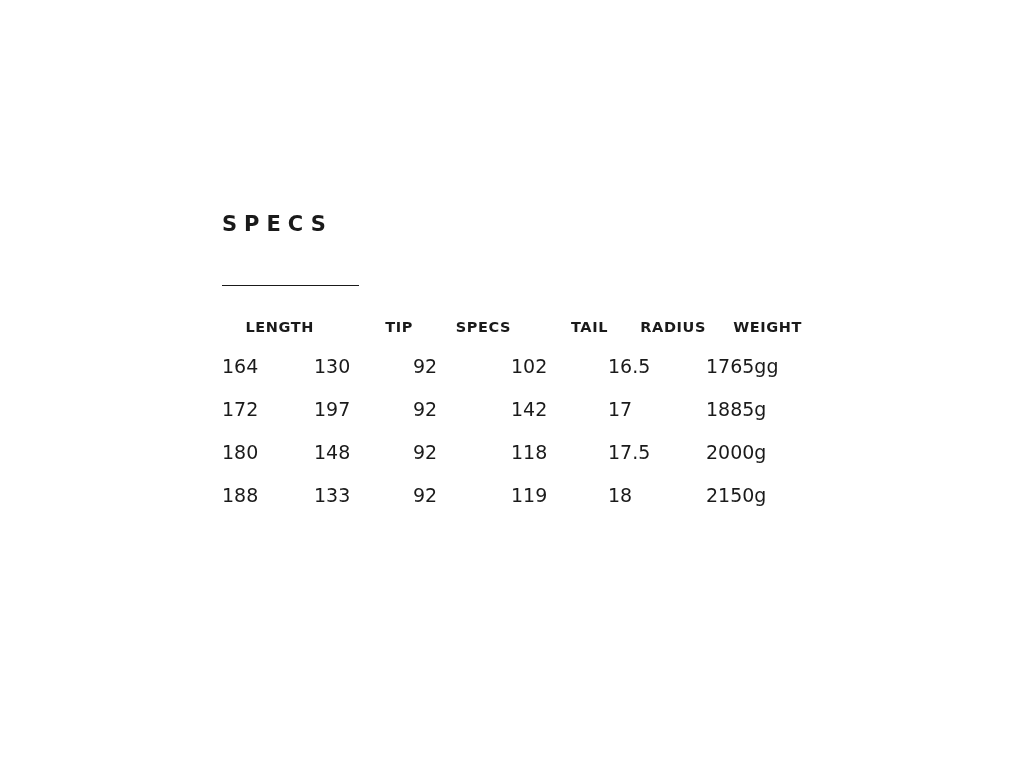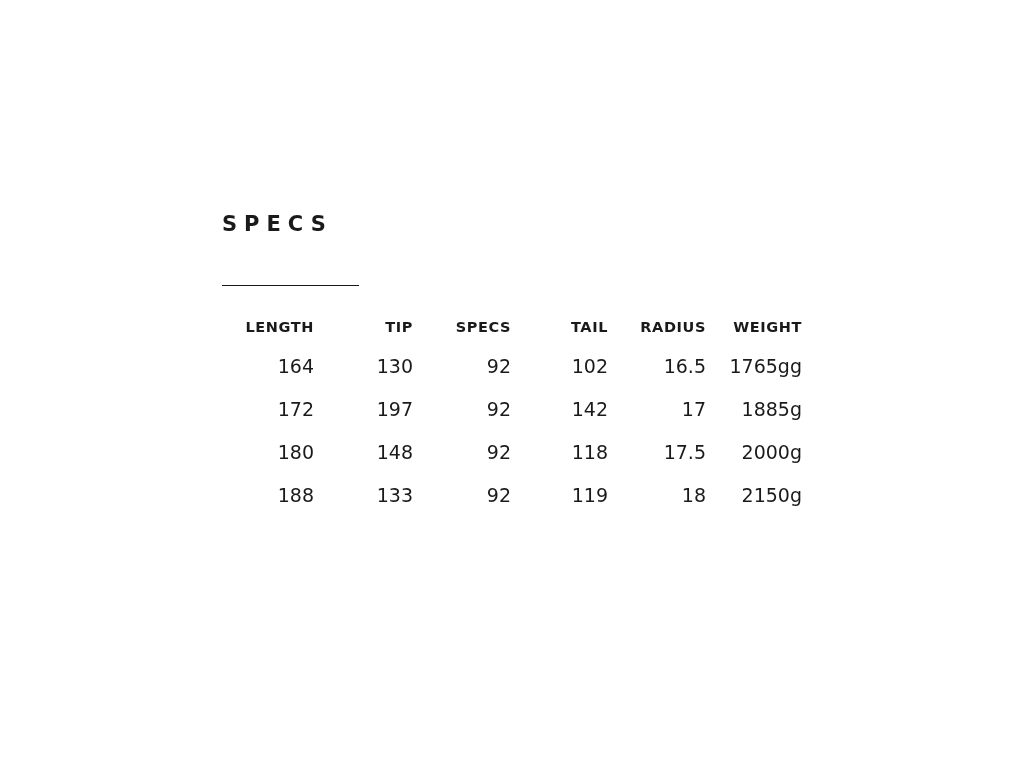--- a/index.html
+++ b/index.html
@@ -60,21 +60,20 @@
     padding: 0 0 20px 0;
     text-align: right;
     white-space: nowrap;
   }
 
   .specs-table td {
     font-size: 19px;
     font-weight: 400;
     color: #1a1a1a;
     padding: 0 0 21px 0;
-    text-align: right;
     white-space: nowrap;
   }
 
   .col-length { width: 92px; }
   .col-tip    { width: 99px; }
   .col-waist  { width: 98px; }
   .col-tail   { width: 97px; }
   .col-radius { width: 98px; }
   .col-weight { width: 96px; }
 </style>

